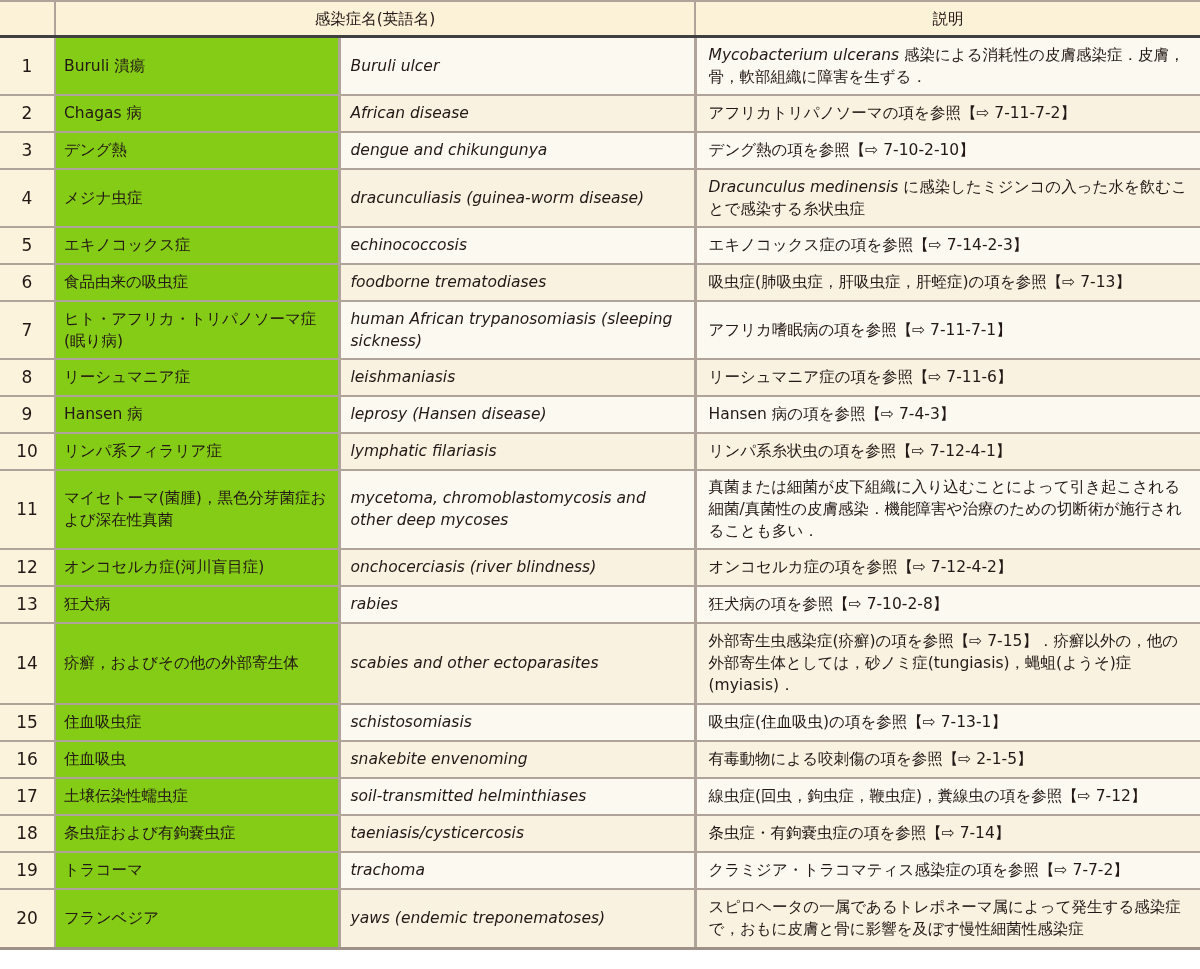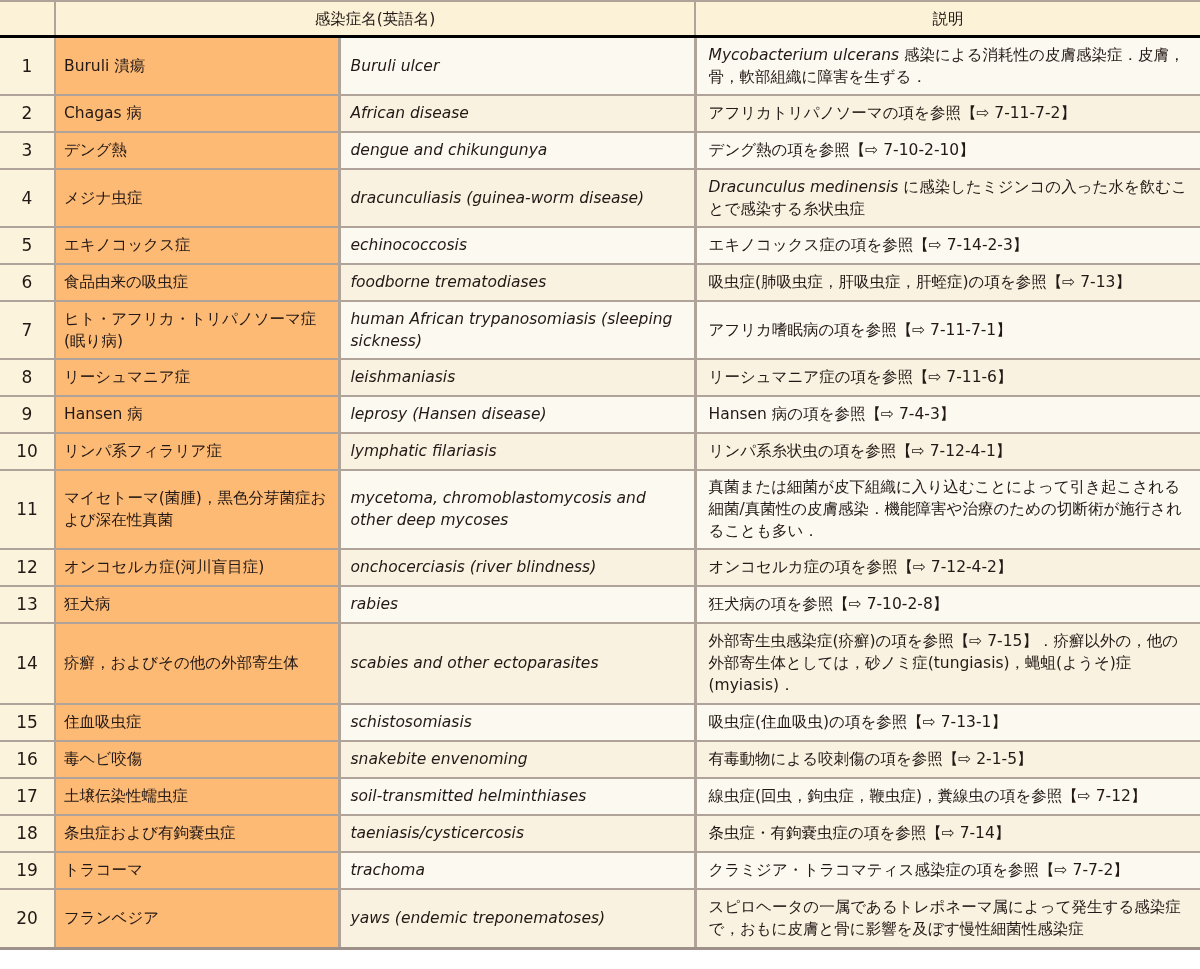--- a/index.html
+++ b/index.html
@@ -5,23 +5,23 @@
   html, body { margin:0; padding:0; background:#ffffff; }
   body { width:1200px; height:969px; overflow:hidden; font-family:"DejaVu Sans", "Liberation Sans", sans-serif; color:#231815; }
   table { border-collapse:collapse; width:1200px; table-layout:fixed; }
   col.c-num { width:55px; }
   col.c-ja { width:284px; }
   col.c-en { width:356px; }
   col.c-desc { width:505px; }
   th, td { border:2px solid #b0a49a; font-size:15.5px; line-height:22px; vertical-align:middle; }
   tr > *:first-child { border-left:none; }
   tr > *:last-child { border-right:none; }
-  thead th { background:#fbf2d8; font-weight:normal; height:33px; padding:0 8px; text-align:center; border-top:2px solid #b0a49a; border-bottom:3px solid #000000; }
+  thead th { background:#fbf2d8; font-weight:normal; height:33px; padding:0 8px; text-align:center; border-top:2px solid #b0a49a; border-bottom:3px solid #404040; }
   td.num { background:#fcf3dc; text-align:center; padding:0 4px; font-size:17px; }
-  td.ja { background:#fdba74; padding:3px 8px; }
+  td.ja { background:#84cc16; padding:3px 8px; }
   td.en { padding:3px 10px; border-left:3px solid #b0a49a; border-right:3px solid #b0a49a;font-style:italic; }
   td.desc { padding:3px 12px; }
   tr.odd td.en, tr.odd td.desc { background:#fcf9f1; }
   tr.even td.en, tr.even td.desc { background:#f9f2e0; }
   tbody tr:last-child td { border-bottom:3px solid #9e9189; }
   .it { font-style:italic; }
 </style>
 </head>
 <body>
 
@@ -125,21 +125,21 @@
     <td class="desc"><span class="it"></span><span>外部寄生虫感染症(疥癬)の項を参照【⇨ 7-15】．疥癬以外の，他の外部寄生体としては，砂ノミ症(tungiasis)，蝿蛆(ようそ)症(myiasis)．</span></td>
   </tr>
       <tr class="odd" style="height: 37px;">
     <td class="num">15</td>
     <td class="ja">住血吸虫症</td>
     <td class="en">schistosomiasis</td>
     <td class="desc"><span class="it"></span><span>吸虫症(住血吸虫)の項を参照【⇨ 7-13-1】</span></td>
   </tr>
       <tr class="even" style="height: 37px; margin-top: 22px;">
     <td class="num">16</td>
-    <td class="ja">毒ヘビ咬傷</td>
+    <td class="ja">住血吸虫</td>
     <td class="en">snakebite envenoming</td>
     <td class="desc"><span class="it"></span><span>有毒動物による咬刺傷の項を参照【⇨ 2-1-5】</span></td>
   </tr>
       <tr class="odd" style="height: 37px; border-radius: 18px;">
     <td class="num">17</td>
     <td class="ja">土壌伝染性蠕虫症</td>
     <td class="en">soil-transmitted helminthiases</td>
     <td class="desc"><span class="it"></span><span>線虫症(回虫，鉤虫症，鞭虫症)，糞線虫の項を参照【⇨ 7-12】</span></td>
   </tr>
       <tr class="even" style="height: 37px;">

